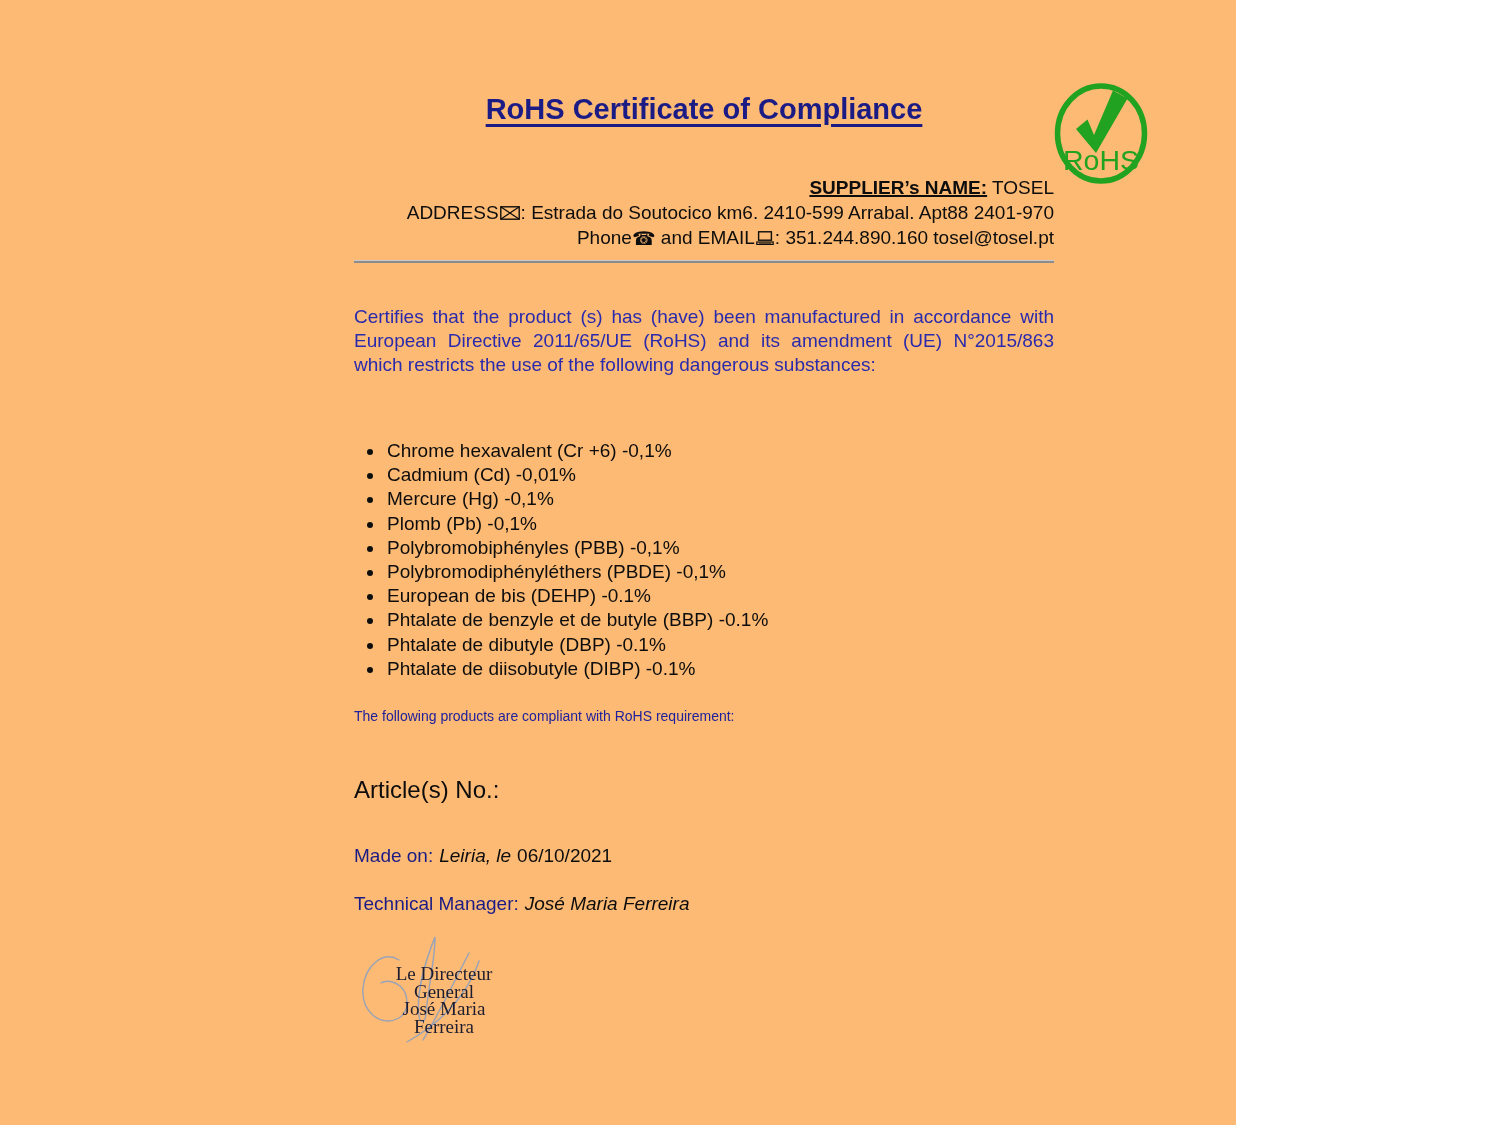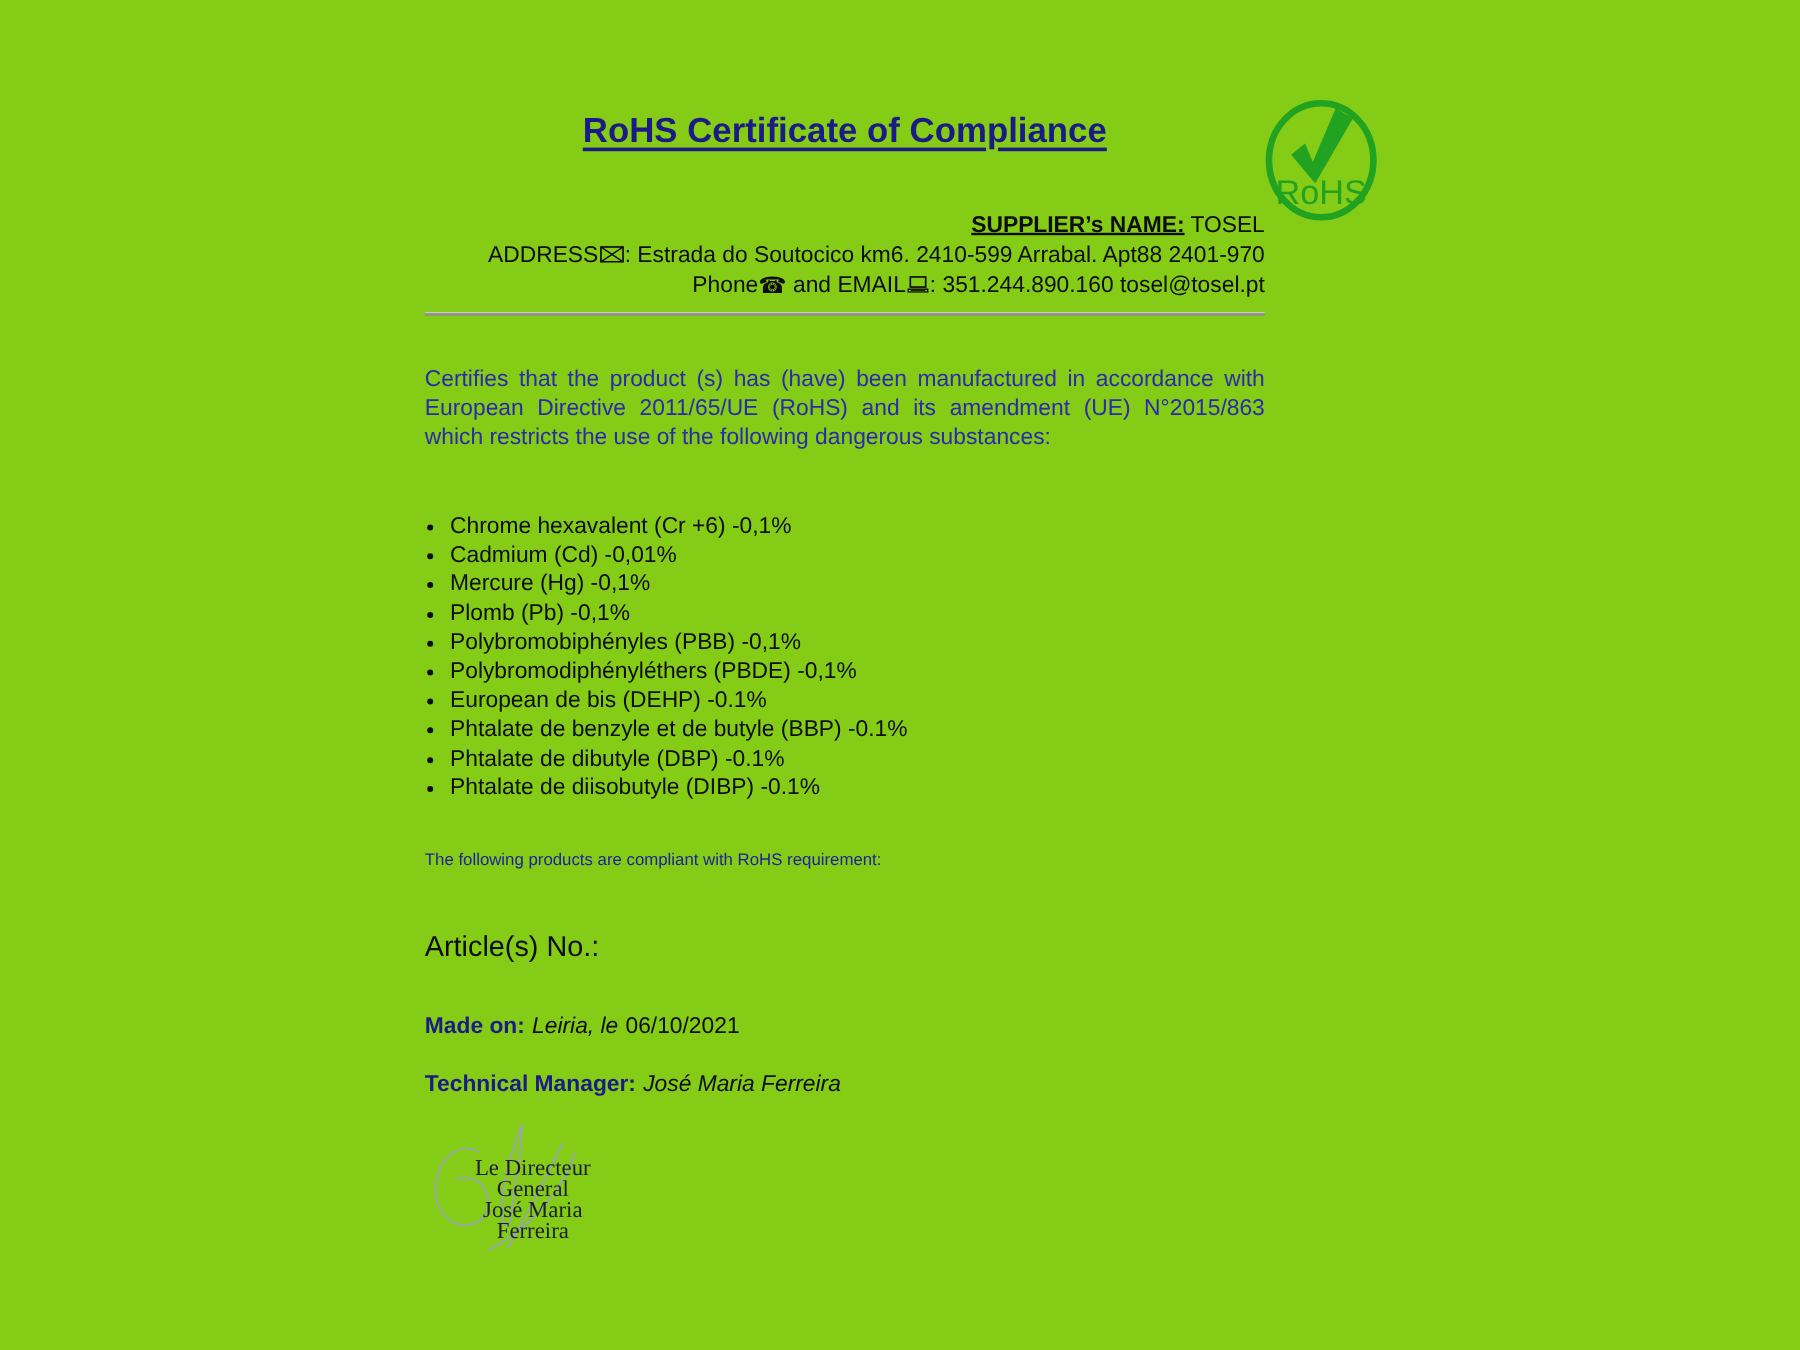--- a/index.html
+++ b/index.html
@@ -7,22 +7,22 @@
     --blue:#2a2aad;
     --green:#21a321;
     --rule:#8c8c8c;
     --ink:#0d0d0d;
     --sig:#98a2b8;
   }
   *{box-sizing:border-box;}
   html,body{margin:0;padding:0;background:#ffffff;}
   .page{
     position:relative;
-    width:1500px;height:1125px;
-    background:#84cc16;
+    width:1236px;height:1125px;
+    background:#fdba74;
     font-family:"Liberation Sans", sans-serif;
     color:var(--ink);
     overflow:hidden;
   }
   
   .title{
     position:absolute;left:354px;top:88px;width:700px;
     text-align:center;
     font-size:29px;font-weight:bold;color:var(--navy);
     line-height:42px;
@@ -51,41 +51,41 @@
   }
   
   .statement{
     position:absolute;left:354px;top:305px;width:700px;
     font-size:19px;line-height:24px;color:var(--blue);
     text-align:justify;
   }
   
   .substances{
     position:absolute;left:356px;top:427px;width:640px;
-    margin:0;padding-left:17px;
+    margin:12px;padding-left:17px;
     font-size:19px;line-height:24.2px;color:var(--ink);
     list-style:disc outside;
   }
   .substances li{padding-left:2px;}
   
   .compliance{
     position:absolute;left:354px;top:708px;
     font-size:14px;color:#20209c;
   }
   .article{
     position:absolute;left:354px;top:776px;
     font-size:24px;color:var(--ink);
   }
   .made-on,.tech{
     position:absolute;left:354px;
     font-size:19px;color:var(--ink);
   }
   .made-on{top:845px;}
   .tech{top:893px;}
-  .lbl{font-weight:bold;color:var(--navy);}
+  .lbl{font-weight:normal;color:var(--navy);}
   .it{font-style:italic;margin-left:6px;}
   .gap{margin-left:6px;}
   
   .sig-svg{position:absolute;left:355px;top:928px;width:138px;height:118px;}
   .sig-text{
     position:absolute;left:386px;top:965px;width:116px;
     font-family:"Liberation Serif", serif;
     font-size:19px;line-height:17.5px;
     color:#1e1e30;text-align:center;
   }

